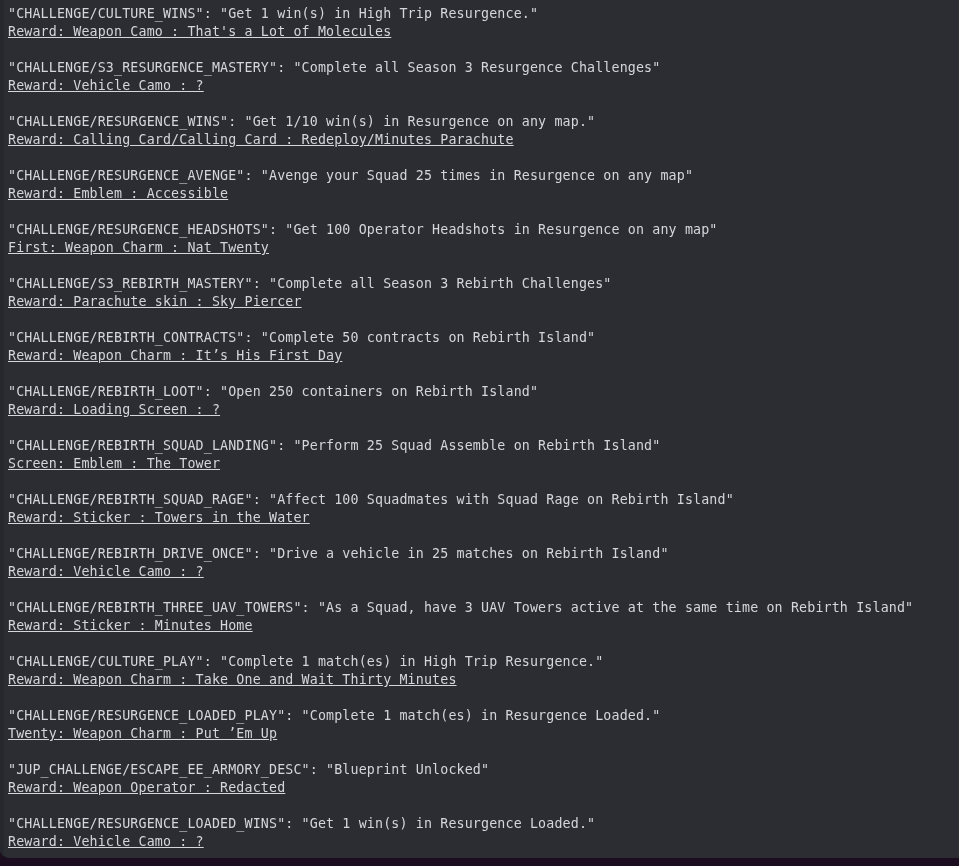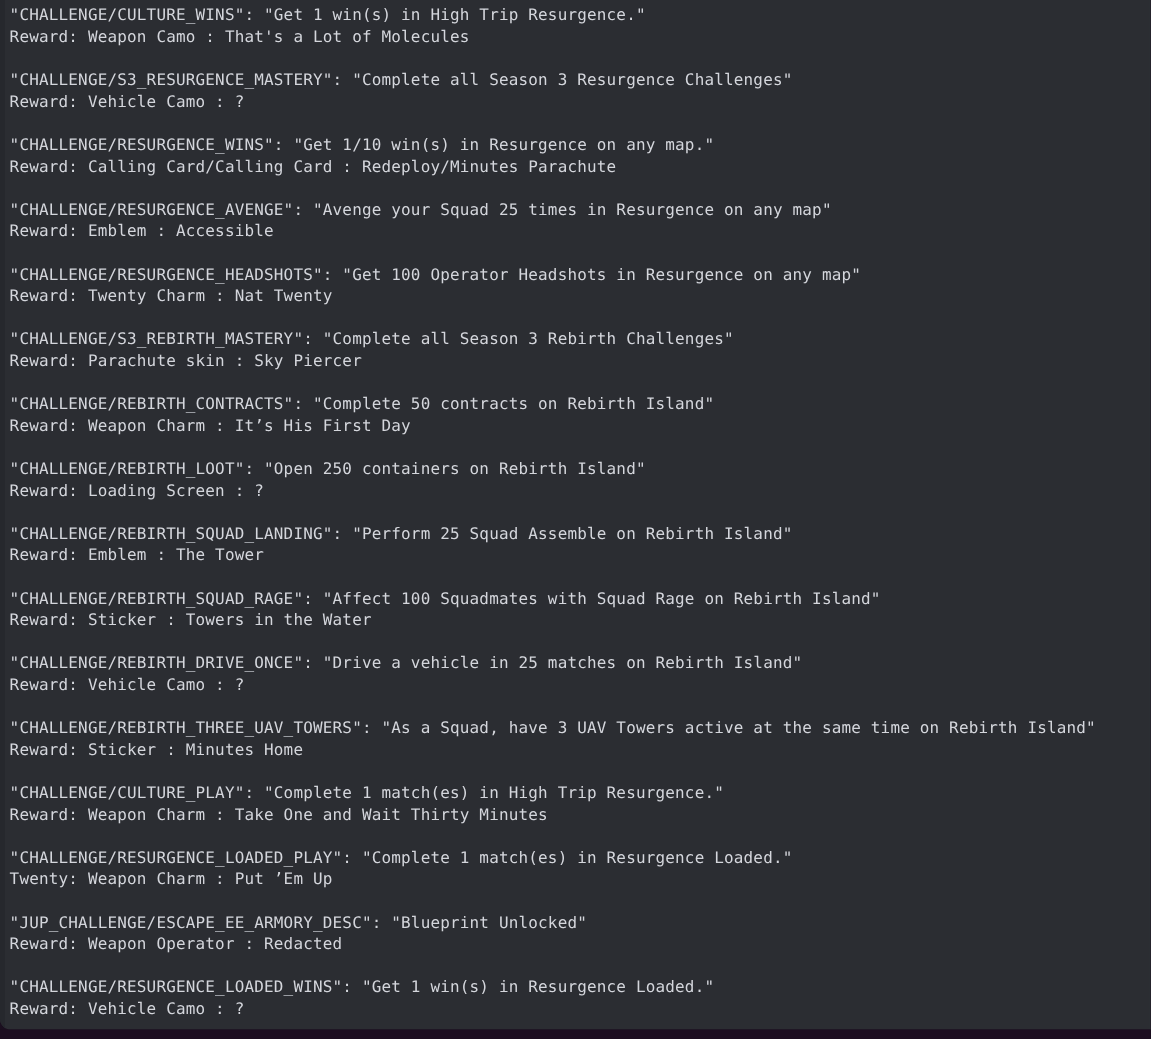--- a/index.html
+++ b/index.html
@@ -71,20 +71,21 @@
   .line {
     font-size: 13.3px;
     line-height: 18px;
     color: #d4d6dc;
     white-space: pre;
     letter-spacing: 0.15px;
   }
 
   .line.reward-line {
     color: #d4d6dc;
+    text-decoration: underline;
   }
 
   
   #bottom-bar {
     position: absolute;
     left: 0;
     bottom: 0;
     width: 959px;
     height: 8px;
     background: #1c0d20;
@@ -112,37 +113,37 @@
         <div class="entry">
           <div class="line key-line">"CHALLENGE/RESURGENCE_WINS": "Get 1/10 win(s) in Resurgence on any map."</div>
           <div class="line reward-line">Reward: Calling Card/Calling Card : Redeploy/Minutes Parachute</div>
         </div>
         <div class="entry">
           <div class="line key-line">"CHALLENGE/RESURGENCE_AVENGE": "Avenge your Squad 25 times in Resurgence on any map"</div>
           <div class="line reward-line">Reward: Emblem : Accessible</div>
         </div>
         <div class="entry">
           <div class="line key-line">"CHALLENGE/RESURGENCE_HEADSHOTS": "Get 100 Operator Headshots in Resurgence on any map"</div>
-          <div class="line reward-line">Reward: Twenty Charm : Nat Twenty</div>
+          <div class="line reward-line">First: Weapon Charm : Nat Twenty</div>
         </div>
         <div class="entry">
           <div class="line key-line">"CHALLENGE/S3_REBIRTH_MASTERY": "Complete all Season 3 Rebirth Challenges"</div>
           <div class="line reward-line">Reward: Parachute skin : Sky Piercer</div>
         </div>
         <div class="entry">
           <div class="line key-line">"CHALLENGE/REBIRTH_CONTRACTS": "Complete 50 contracts on Rebirth Island"</div>
           <div class="line reward-line">Reward: Weapon Charm : It’s His First Day</div>
         </div>
         <div class="entry">
           <div class="line key-line">"CHALLENGE/REBIRTH_LOOT": "Open 250 containers on Rebirth Island"</div>
           <div class="line reward-line">Reward: Loading Screen : ?</div>
         </div>
         <div class="entry">
           <div class="line key-line">"CHALLENGE/REBIRTH_SQUAD_LANDING": "Perform 25 Squad Assemble on Rebirth Island"</div>
-          <div class="line reward-line">Reward: Emblem : The Tower</div>
+          <div class="line reward-line">Screen: Emblem : The Tower</div>
         </div>
         <div class="entry">
           <div class="line key-line">"CHALLENGE/REBIRTH_SQUAD_RAGE": "Affect 100 Squadmates with Squad Rage on Rebirth Island"</div>
           <div class="line reward-line">Reward: Sticker : Towers in the Water</div>
         </div>
         <div class="entry">
           <div class="line key-line">"CHALLENGE/REBIRTH_DRIVE_ONCE": "Drive a vehicle in 25 matches on Rebirth Island"</div>
           <div class="line reward-line">Reward: Vehicle Camo : ?</div>
         </div>
         <div class="entry">

